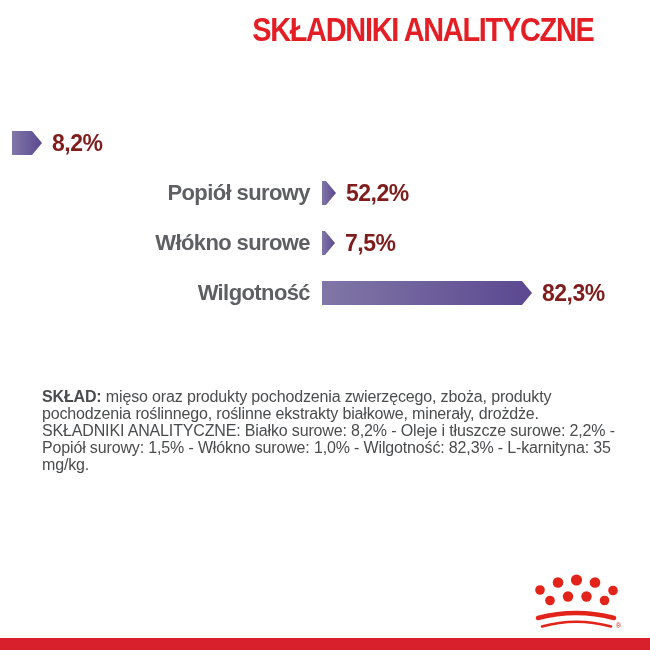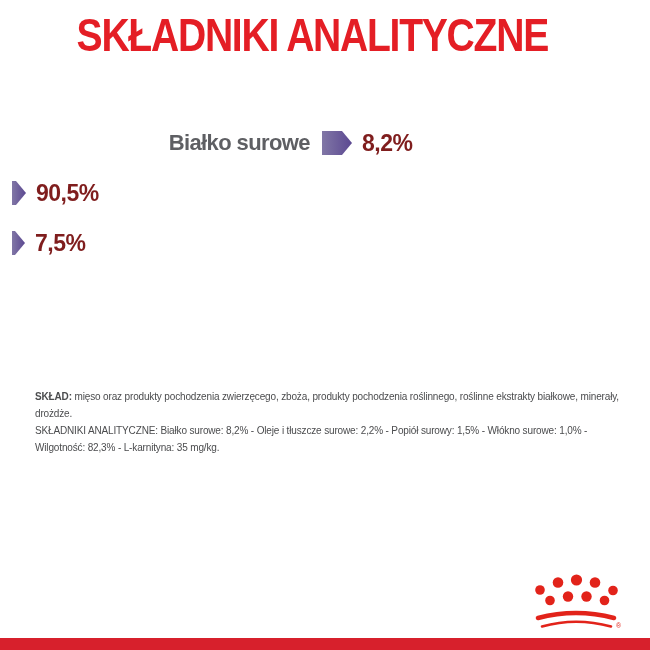--- a/index.html
+++ b/index.html
@@ -1,69 +1,75 @@
 <!DOCTYPE html>
 <html><head>
 <meta charset="utf-8">
 <style>
   html,body { margin:0; padding:0; background:#fff; }
   .canvas {
     position:relative; width:650px; height:650px; background:#ffffff;
     font-family:"Liberation Sans", sans-serif; overflow:hidden;
   }
   .title {
-    position:absolute; top:12px; left:0; width:624px; text-align:center;
-    color:#e41e25; font-size:46px; font-weight:bold; white-space:nowrap; line-height:1.0;
+    position:absolute; top:12px; left:0; width:624px; text-align:right;
+    color:#e41e25; font-size:34px; font-weight:bold; white-space:nowrap; line-height:1.0;
   }
   .title-inner { display:inline-block; transform:scaleX(0.85); transform-origin:center; letter-spacing:-1.5px; }
   .chart { position:absolute; top:118px; left:0; width:650px; }
   .row { display:flex; align-items:center; height:50px; }
   .bar-label {
     width:310px; text-align:right; font-size:22px; font-weight:bold;
     color:#5e5f63; letter-spacing:-0.6px; white-space:nowrap;
   }
   .bar-arrow {
     height:24px; margin-left:12px; flex:0 0 auto;
     clip-path:polygon(0 0, calc(100% - 10px) 0, 100% 50%, calc(100% - 10px) 100%, 0 100%);
   }
   .bar-value {
     margin-left:10px; font-size:23px; font-weight:bold; color:#7f1d1d;
     letter-spacing:-0.5px; white-space:nowrap;
   }
   .legal {
-    position:absolute; top:388px; left:35px; width:596px;
-    font-size:10px; line-height:17px; color:#4b4c4e; letter-spacing:-0.15px;
+    position:absolute; top:388px; left:42px; width:596px;
+    font-size:16px; line-height:17px; color:#4b4c4e; letter-spacing:-0.15px;
   }
   .legal p { margin:0; }
   .lead { font-weight:bold; }
   .crown { position:absolute; left:528px; top:570px; }
   .footer-bar { position:absolute; left:0; top:638px; width:650px; height:12px; background:#d7202c; }
 </style>
 </head>
 <body>
 
 <div class="canvas">
 
   <div class="title">
     <span class="title-inner">SKŁADNIKI ANALITYCZNE</span>
   </div>
 
   <div class="chart">
       <div class="row">
-        <div class="bar-label">Białko surowe</div>
         <div class="bar-arrow" style="width: 30px; background: linear-gradient(to right, rgb(129, 119, 166), rgb(91, 72, 145));"></div>
         <div class="bar-value">8,2%</div>
       </div>
       <div class="row">
+        <div class="bar-label">Popiół surowy</div>
         <div class="bar-arrow" style="width: 14px; background: linear-gradient(to right, rgb(129, 119, 166), rgb(91, 72, 145));"></div>
-        <div class="bar-value">90,5%</div>
+        <div class="bar-value">52,2%</div>
       </div>
       <div class="row">
+        <div class="bar-label">Włókno surowe</div>
         <div class="bar-arrow" style="width: 13px; background: linear-gradient(to right, rgb(129, 119, 166), rgb(91, 72, 145));"></div>
         <div class="bar-value">7,5%</div>
+      </div>
+      <div class="row">
+        <div class="bar-label">Wilgotność</div>
+        <div class="bar-arrow" style="width: 210px; background: linear-gradient(to right, rgb(129, 119, 166), rgb(91, 72, 145));"></div>
+        <div class="bar-value">82,3%</div>
       </div>
     </div>
 
   <div class="legal">
     <p><span class="lead">SKŁAD:</span><span> mięso oraz produkty pochodzenia zwierzęcego, zboża, produkty pochodzenia roślinnego, roślinne ekstrakty białkowe, minerały, drożdże.</span></p>
     <p>SKŁADNIKI ANALITYCZNE: Białko surowe: 8,2% - Oleje i tłuszcze surowe: 2,2% - Popiół surowy: 1,5% - Włókno surowe: 1,0% - Wilgotność: 82,3% - L-karnityna: 35 mg/kg.</p>
   </div>
 
   <svg class="crown" width="96" height="62" viewBox="0 0 96 62" xmlns="http://www.w3.org/2000/svg">
     <g fill="#e2231a">

